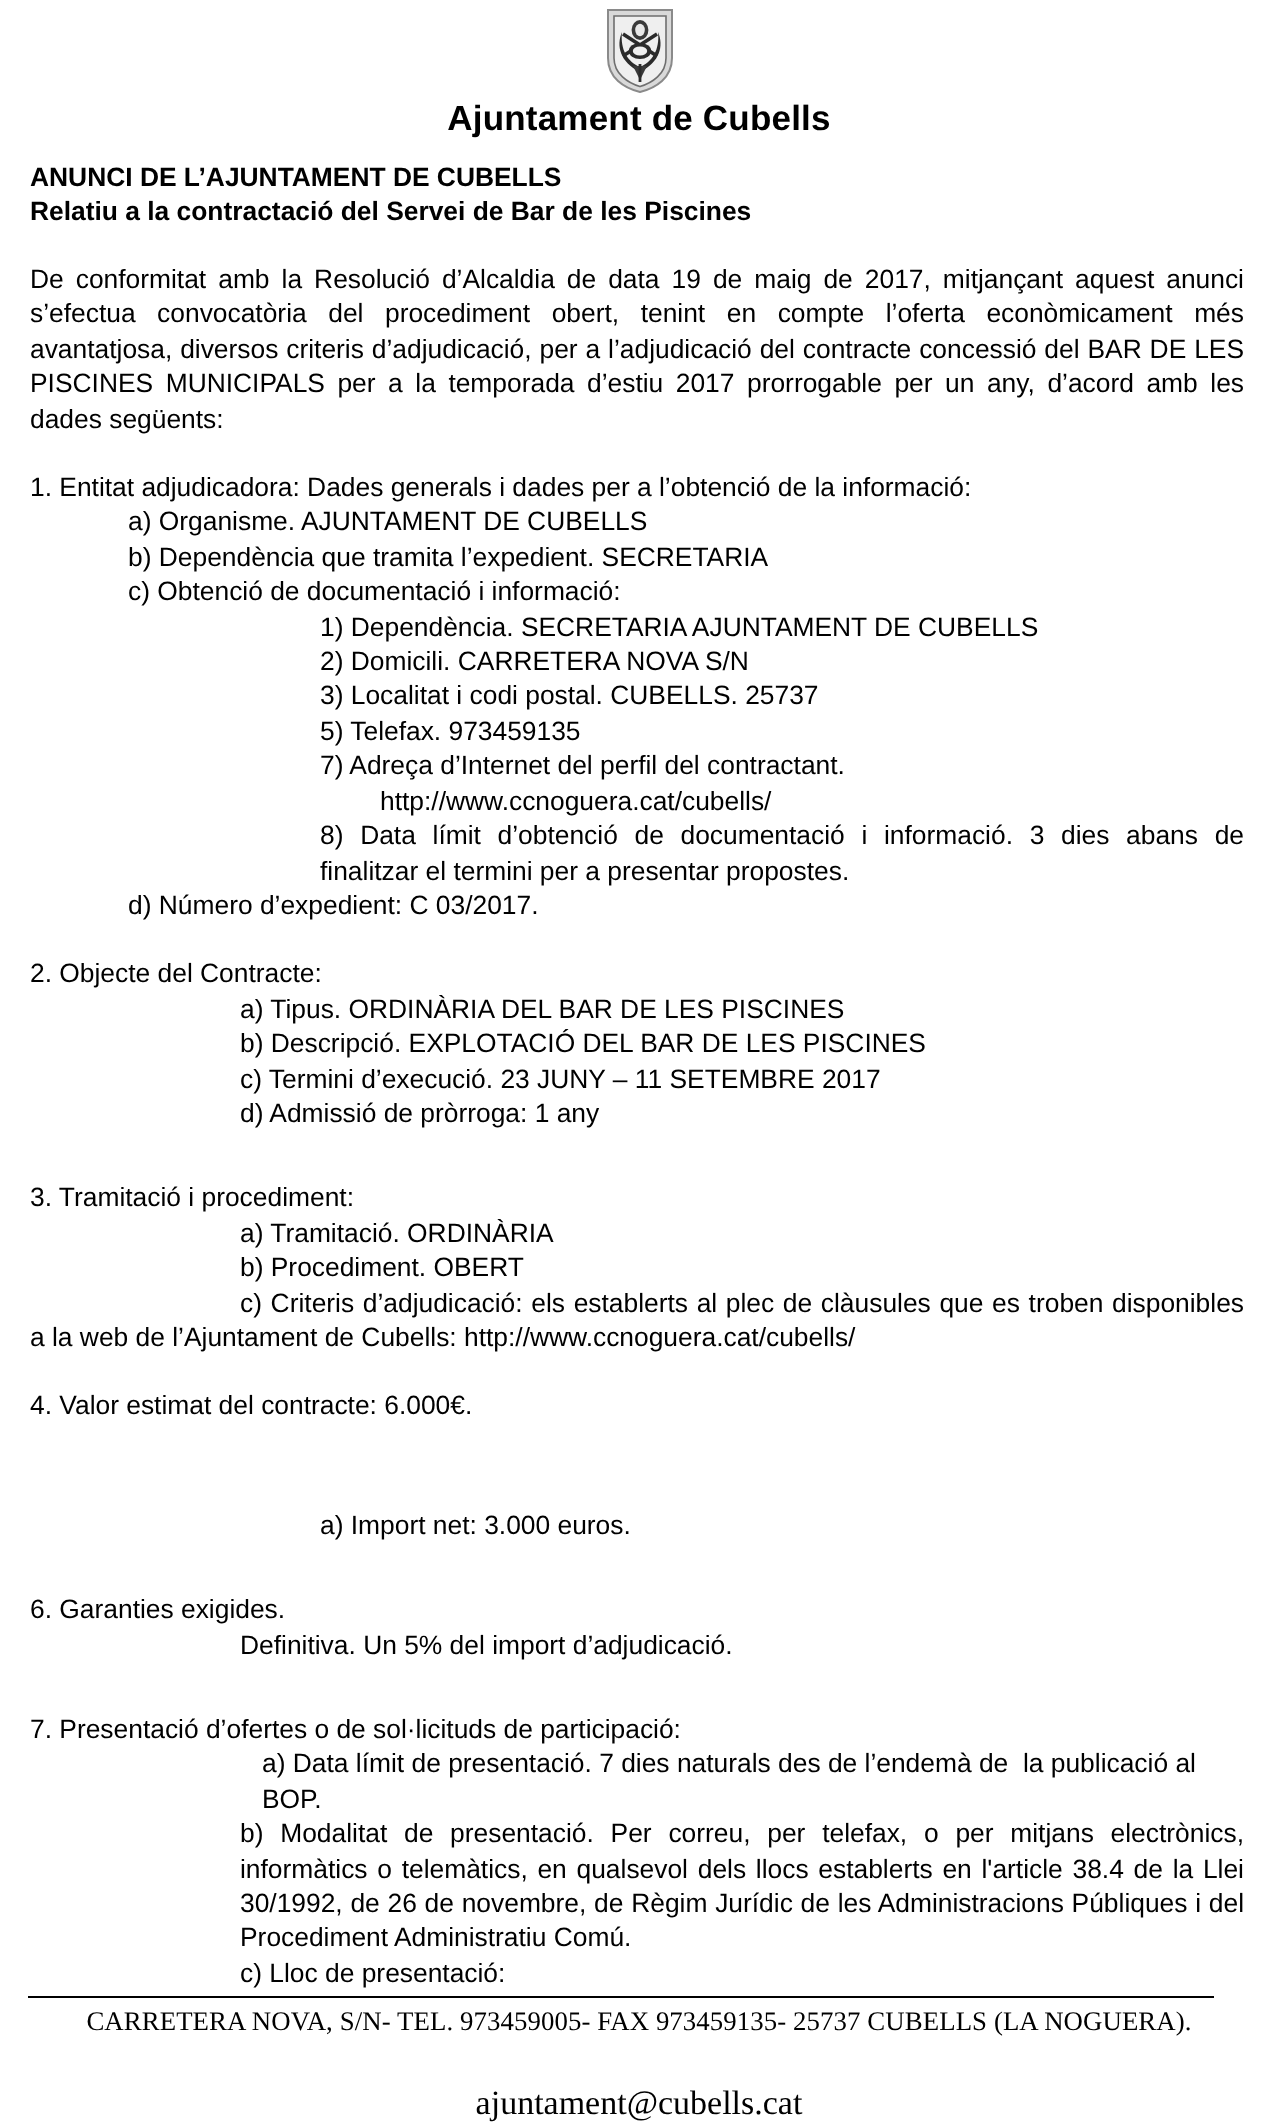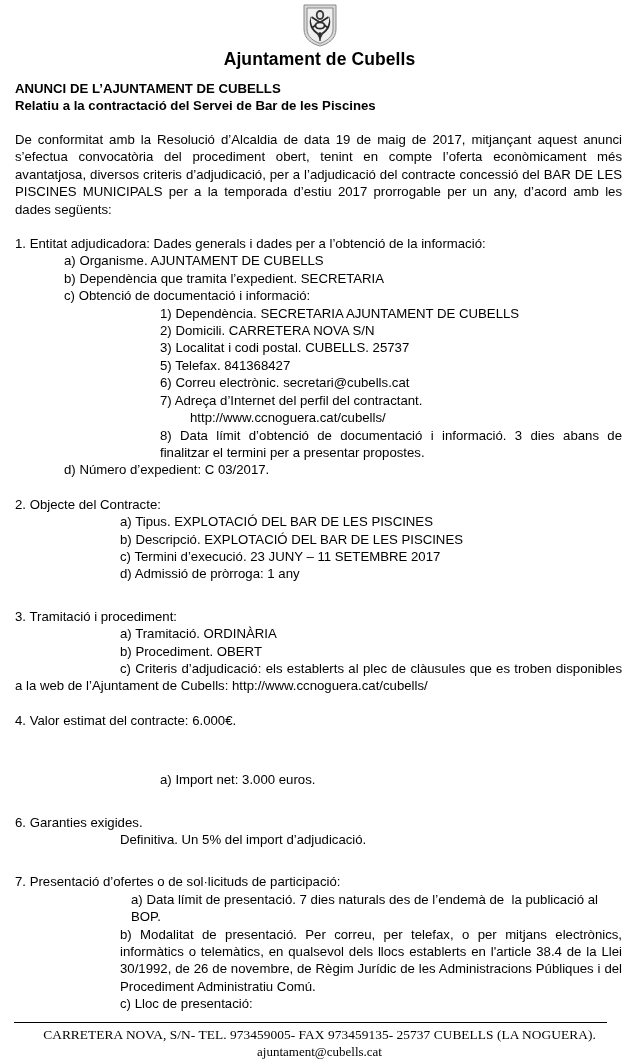--- a/index.html
+++ b/index.html
@@ -91,22 +91,23 @@
   }
   .footer-text {
     font-family: "Liberation Serif", serif;
     font-size: 13.4px;
     line-height: 17px;
     margin-top: 3px;
     letter-spacing: 0.05px;
   }
   .footer-mail {
     font-family: "Liberation Serif", serif;
-    font-size: 13px;
+    font-size: 17px;
     line-height: 17px;
+    margin-top: 24px;
   }
 </style>
 </head>
 <body>
 
 <div class="page">
 
   <div class="masthead">
     <svg class="crest" viewBox="0 0 38 44" aria-hidden="true">
       <path d="M3 2 H35 V26 C35 36 27 41 19 43 C11 41 3 36 3 26 Z" fill="#d9d9d9" stroke="#8a8a8a" stroke-width="1"></path>
@@ -137,31 +138,30 @@
 
     <div class="gap"></div>
 
     <div class="line lvl0">1. Entitat adjudicadora: Dades generals i dades per a l’obtenció de la informació:</div>
     <div class="line lvl1">a) Organisme. AJUNTAMENT DE CUBELLS</div>
     <div class="line lvl1">b) Dependència que tramita l’expedient. SECRETARIA</div>
     <div class="line lvl1">c) Obtenció de documentació i informació:</div>
     <div class="line lvl3">1) Dependència. SECRETARIA AJUNTAMENT DE CUBELLS</div>
     <div class="line lvl3">2) Domicili. CARRETERA NOVA S/N</div>
     <div class="line lvl3">3) Localitat i codi postal. CUBELLS. 25737</div>
-    <div class="line lvl3">5) Telefax. 841368427</div>
-    <div class="line lvl3">6) Correu electrònic. secretari@cubells.cat</div>
+    <div class="line lvl3">5) Telefax. 973459135</div>
     <div class="line lvl3">7) Adreça d’Internet del perfil del contractant.</div>
     <div class="line lvl-url">http://www.ccnoguera.cat/cubells/</div>
     <div class="block-just" style="margin-left:145px;">8) Data límit d’obtenció de documentació i informació. 3 dies abans de finalitzar el termini per a presentar propostes.</div>
     <div class="line lvl1">d) Número d’expedient: C 03/2017.</div>
 
     <div class="gap"></div>
 
     <div class="line lvl0">2. Objecte del Contracte:</div>
-    <div class="line lvl2">a) Tipus. EXPLOTACIÓ DEL BAR DE LES PISCINES</div>
+    <div class="line lvl2">a) Tipus. ORDINÀRIA DEL BAR DE LES PISCINES</div>
     <div class="line lvl2">b) Descripció. EXPLOTACIÓ DEL BAR DE LES PISCINES</div>
     <div class="line lvl2">c) Termini d’execució. 23 JUNY – 11 SETEMBRE 2017</div>
     <div class="line lvl2">d) Admissió de pròrroga: 1 any</div>
 
     <div class="gap"></div>
     <div class="gap-sm"></div>
 
     <div class="line lvl0">3. Tramitació i procediment:</div>
     <div class="line lvl2">a) Tramitació. ORDINÀRIA</div>
     <div class="line lvl2">b) Procediment. OBERT</div>

